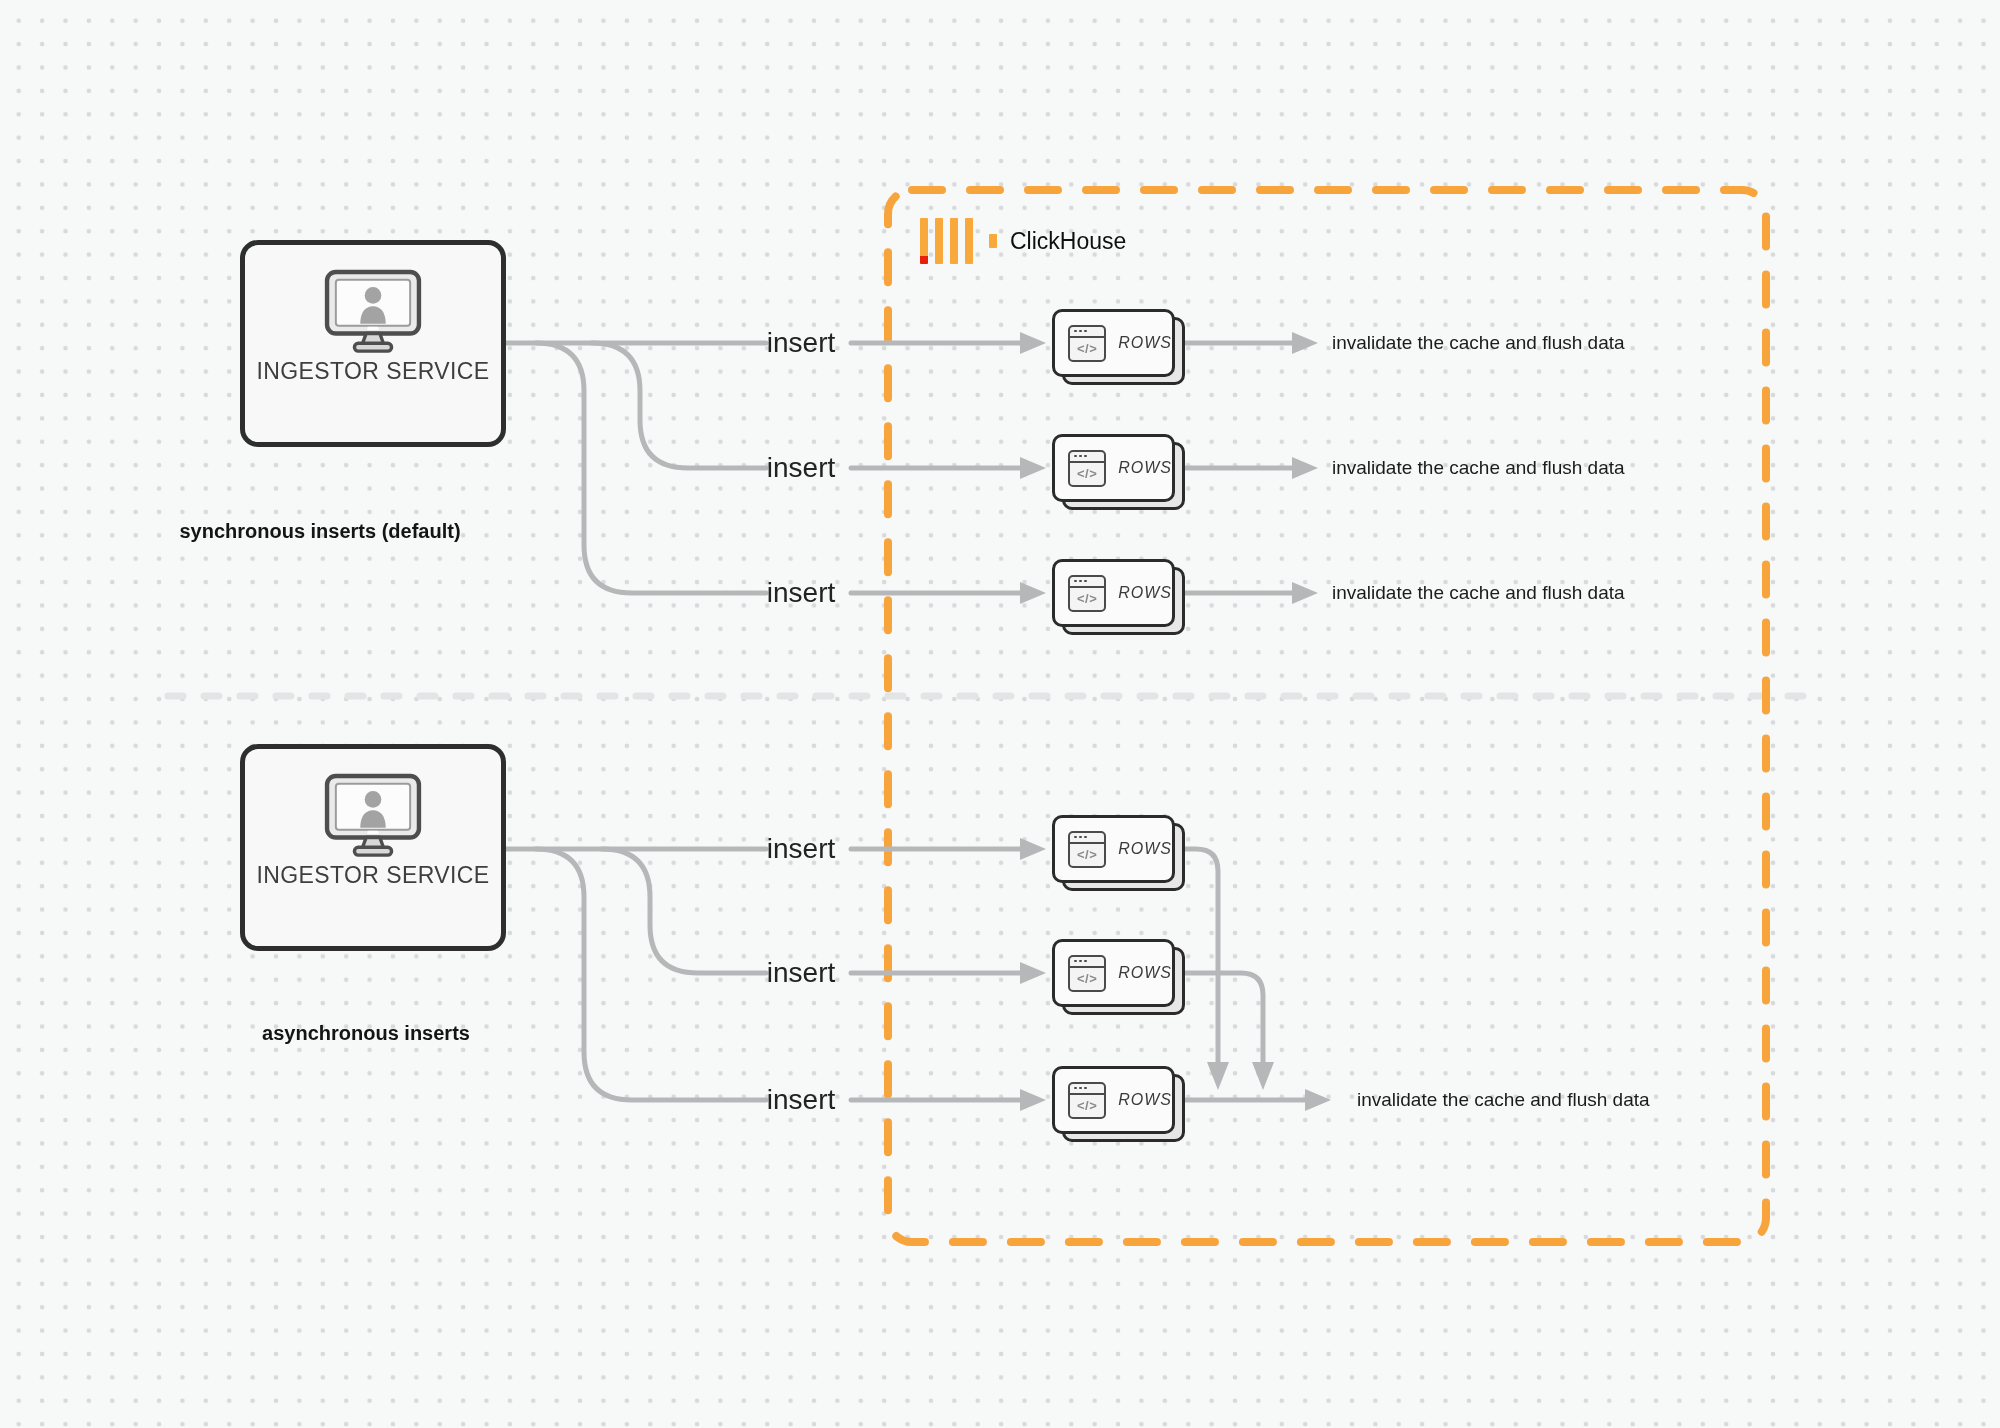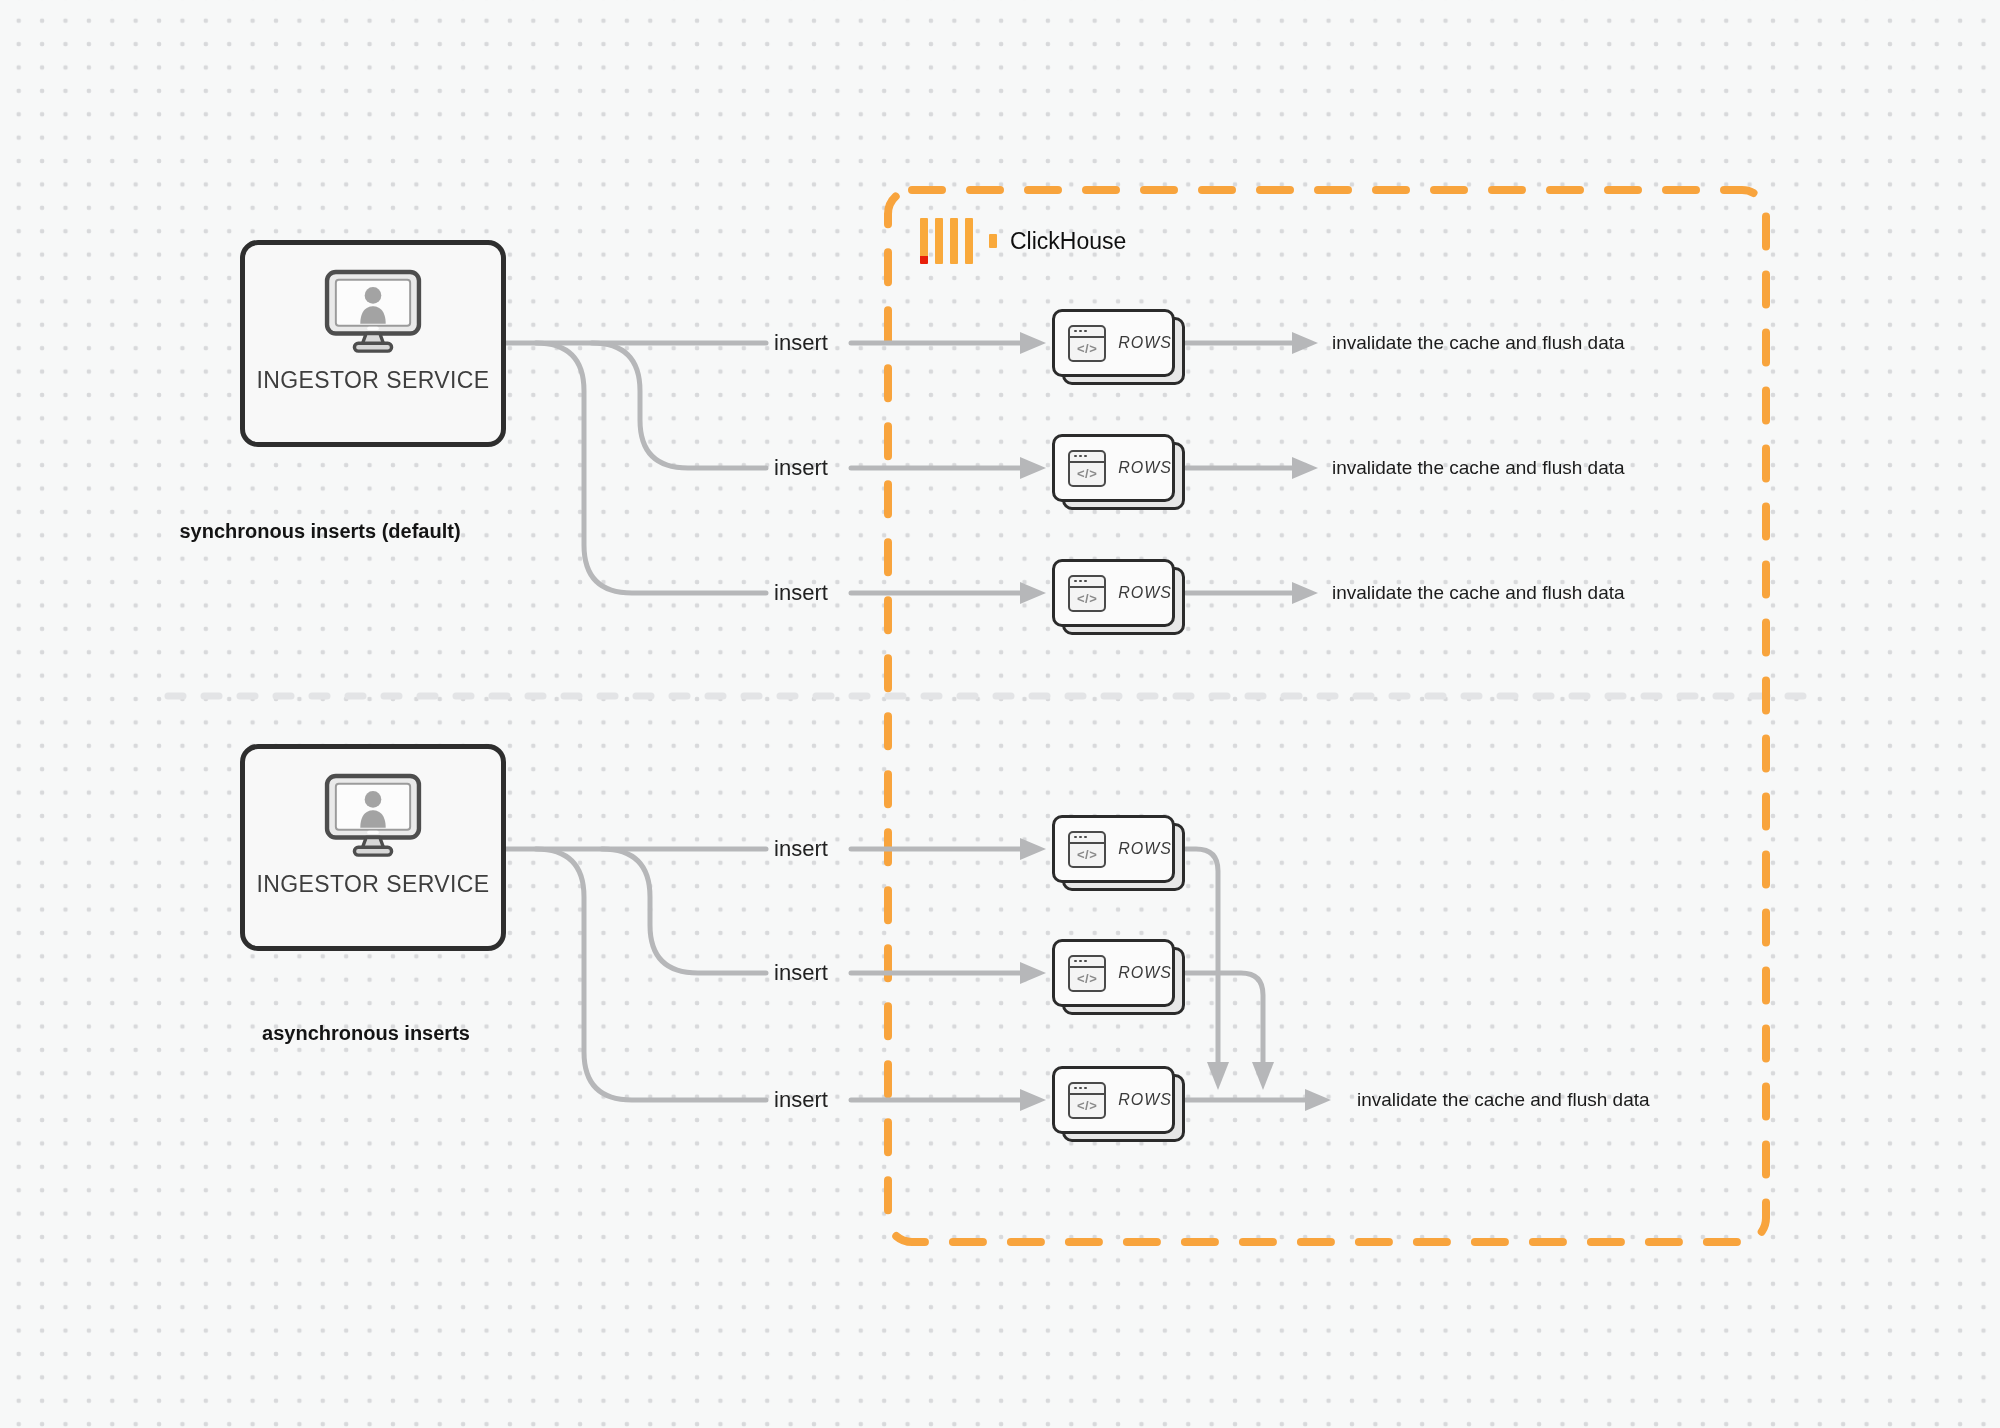--- a/index.html
+++ b/index.html
@@ -15,25 +15,25 @@
   svg.layer{position:absolute;left:0;top:0;}
   .connector{stroke:#b6b7b9;stroke-width:5;fill:none;stroke-linecap:round;stroke-linejoin:round;}
   .arrowhead{fill:#b6b7b9;stroke:none;}
 
   .ingestor-box{
     position:absolute;width:266px;height:207px;background:#f8f8f8;
     border:5px solid #2e2e2e;border-radius:18px;box-sizing:border-box;
     display:flex;flex-direction:column;align-items:center;justify-content:flex-start;
     padding-top:24px;
   }
-  .ingestor-label{margin-top:10px;font-size:23px;color:#3e3e3e;letter-spacing:.4px;}
+  .ingestor-label{margin-top:1px;font-size:23px;color:#3e3e3e;letter-spacing:.4px;}
 
   .caption{position:absolute;transform:translate(-50%,-50%);font-size:20px;font-weight:700;color:#141414;white-space:nowrap;}
 
-  .insert-label{position:absolute;transform:translate(-50%,-50%);font-size:22px;color:#222;white-space:nowrap;}
+  .insert-label{position:absolute;transform:translate(-50%,-50%);font-size:28px;color:#222;white-space:nowrap;}
   .result-label{position:absolute;transform:translate(0,-50%);font-size:19px;color:#1b1b1b;white-space:nowrap;}
 
   .rows-card{position:absolute;width:136px;height:79px;}
   .rows-card .shadow{
     position:absolute;left:10px;top:8px;width:123px;height:68px;background:#e7e7e7;
     border:3px solid #2b2b2b;border-radius:10px;box-sizing:border-box;
   }
   .rows-card .main{
     position:absolute;left:0;top:0;width:123px;height:68px;background:#fbfbfb;
     border:3px solid #2b2b2b;border-radius:10px;box-sizing:border-box;

